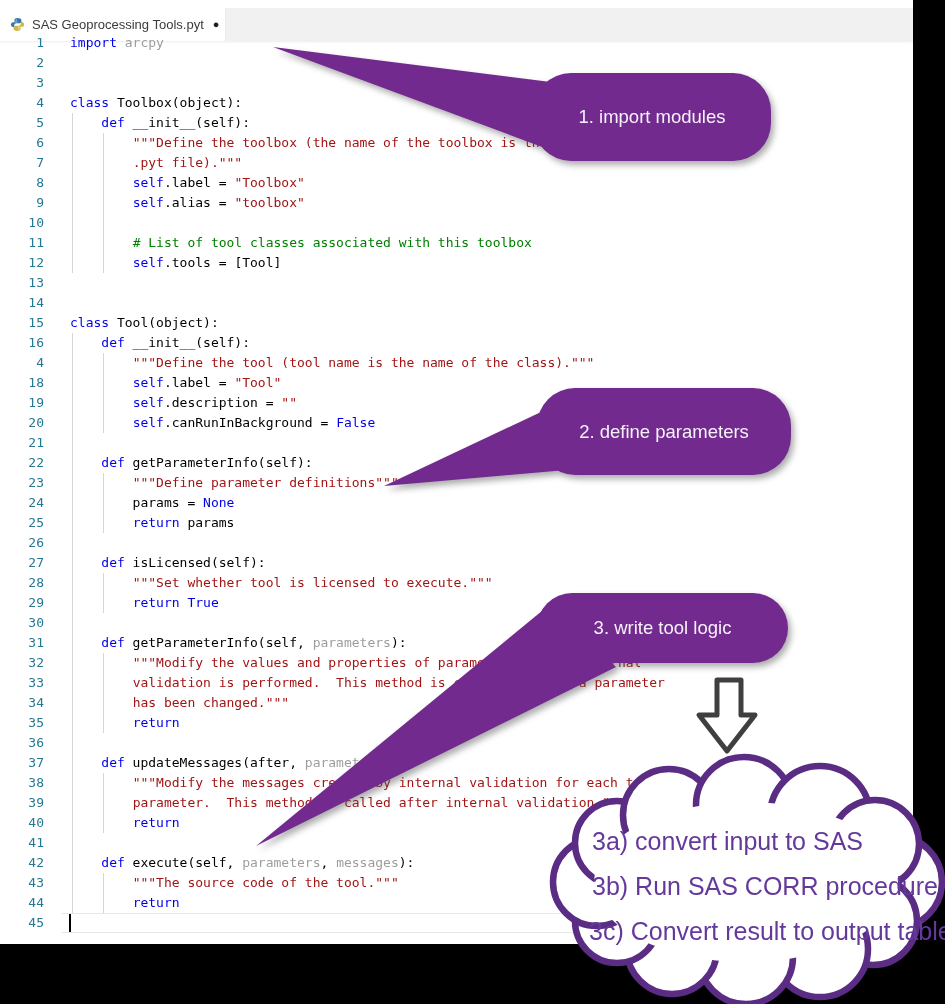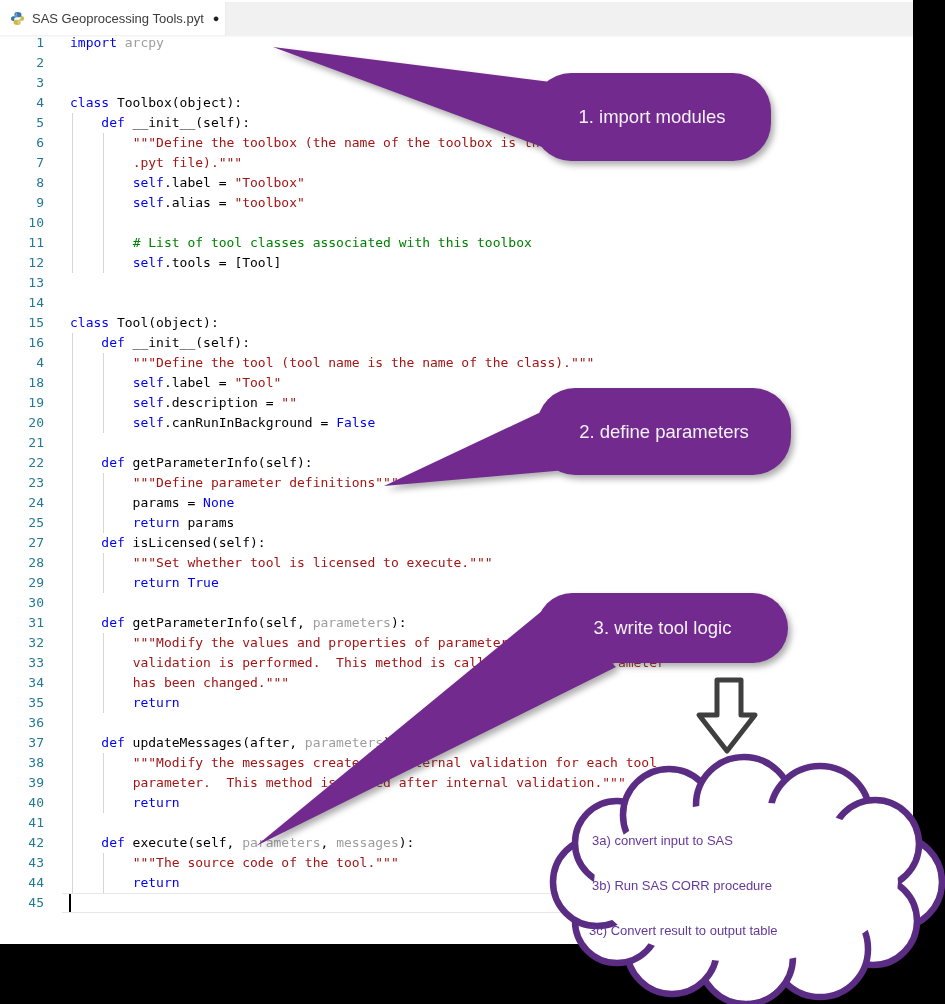--- a/index.html
+++ b/index.html
@@ -1,21 +1,21 @@
 <!DOCTYPE html>
 <html style="--kw: #0000ee; --str: #a31515; --com: #008000; --muted: #9d9d9d; --pl: #000000; --linenum: #237893; --guide: #d6d6d6; --bubble: #722a8e; --bubbleText: #f7f2fa; --cloudBorder: #5b2c83; --cloudText: #64399b; --arrow: #3f3f3f;"><head>
 <meta charset="utf-8">
 <style>
   html,body{margin:0;padding:0;background:#000;}
   body{width:945px;height:1004px;position:relative;overflow:hidden;
        font-family:"Liberation Sans",sans-serif;}
 
   
   .editor{position:absolute;left:0;top:0;width:913px;height:944px;background:#fff;}
-  .tabbar{position:absolute;left:0;top:2px;width:100%;height:33px;background:#f1f1f1;
+  .tabbar{position:absolute;left:0;top:8px;width:100%;height:33px;background:#f1f1f1;
           box-shadow:0 1px 2px rgba(0,0,0,.08);}
   .tab{position:absolute;left:0;top:0;height:33px;width:226px;background:#fff;
        display:flex;align-items:center;padding-left:10px;box-sizing:border-box;
        border-right:1px solid #ececec;cursor:default;}
   .tab .title{font-size:13px;color:#3b3b3b;margin-left:7px;white-space:nowrap;}
   .tab .dot{margin-left:9px;font-size:11px;color:#1f1f1f;line-height:1;}
 
   
   .code{position:absolute;left:0;top:33px;right:0;bottom:0;
         font-family:"DejaVu Sans Mono","Liberation Mono",monospace;font-size:13px;}
@@ -32,21 +32,21 @@
   
   svg.overlay{position:absolute;left:0;top:0;pointer-events:none;}
   .bub path,.bub rect{fill:var(--bubble);}
   .bub{filter:drop-shadow(3px 4px 3px rgba(70,70,70,.45));}
   .arrowshape{fill:#fff;stroke:var(--arrow);stroke-width:5;stroke-linejoin:round;}
   .cloud circle{fill:#fff;stroke:var(--cloudBorder);stroke-width:6.5;}
   .cloud ellipse{fill:#fff;stroke:none;}
 
   .lbl{position:absolute;display:flex;align-items:center;justify-content:center;
        color:var(--bubbleText);font-size:18.5px;pointer-events:none;white-space:nowrap;}
-  .cloudline{position:absolute;color:var(--cloudText);font-size:13px;line-height:20px;
+  .cloudline{position:absolute;color:var(--cloudText);font-size:25px;line-height:20px;
        pointer-events:none;white-space:nowrap;}
 </style>
 </head>
 <body>
 
 <div class="editor">
   <div class="tabbar">
     <div class="tab">
       <span style="display:inline-flex;">
         <svg width="15" height="15" viewBox="0 0 16 16">
@@ -78,20 +78,21 @@
         <div class="row"><span class="ln">16</span><i class="g" style="left: 72px;"></i><span class="lc"><span class="pl">    </span><span class="kw">def</span><span class="pl"> __init__(self):</span></span></div>
         <div class="row"><span class="ln">4</span><i class="g" style="left: 72px;"></i><i class="g" style="left: 103.3px;"></i><span class="lc"><span class="pl">        </span><span class="str">"""Define the tool (tool name is the name of the class)."""</span></span></div>
         <div class="row"><span class="ln">18</span><i class="g" style="left: 72px;"></i><i class="g" style="left: 103.3px;"></i><span class="lc"><span class="pl">        </span><span class="kw">self</span><span class="pl">.label = </span><span class="str">"Tool"</span></span></div>
         <div class="row"><span class="ln">19</span><i class="g" style="left: 72px;"></i><i class="g" style="left: 103.3px;"></i><span class="lc"><span class="pl">        </span><span class="kw">self</span><span class="pl">.description = </span><span class="str">""</span></span></div>
         <div class="row"><span class="ln">20</span><i class="g" style="left: 72px;"></i><i class="g" style="left: 103.3px;"></i><span class="lc"><span class="pl">        </span><span class="kw">self</span><span class="pl">.canRunInBackground = </span><span class="kw">False</span></span></div>
         <div class="row"><span class="ln">21</span><i class="g" style="left: 72px;"></i><span class="lc"></span></div>
         <div class="row"><span class="ln">22</span><i class="g" style="left: 72px;"></i><span class="lc"><span class="pl">    </span><span class="kw">def</span><span class="pl"> getParameterInfo(self):</span></span></div>
         <div class="row"><span class="ln">23</span><i class="g" style="left: 72px;"></i><i class="g" style="left: 103.3px;"></i><span class="lc"><span class="pl">        </span><span class="str">"""Define parameter definitions"""</span></span></div>
         <div class="row"><span class="ln">24</span><i class="g" style="left: 72px;"></i><i class="g" style="left: 103.3px;"></i><span class="lc"><span class="pl">        params = </span><span class="kw">None</span></span></div>
         <div class="row"><span class="ln">25</span><i class="g" style="left: 72px;"></i><i class="g" style="left: 103.3px;"></i><span class="lc"><span class="pl">        </span><span class="kw">return</span><span class="pl"> params</span></span></div>
+        <div class="row"><span class="ln">26</span><i class="g" style="left: 72px;"></i><span class="lc"></span></div>
         <div class="row"><span class="ln">27</span><i class="g" style="left: 72px;"></i><span class="lc"><span class="pl">    </span><span class="kw">def</span><span class="pl"> isLicensed(self):</span></span></div>
         <div class="row"><span class="ln">28</span><i class="g" style="left: 72px;"></i><i class="g" style="left: 103.3px;"></i><span class="lc"><span class="pl">        </span><span class="str">"""Set whether tool is licensed to execute."""</span></span></div>
         <div class="row"><span class="ln">29</span><i class="g" style="left: 72px;"></i><i class="g" style="left: 103.3px;"></i><span class="lc"><span class="pl">        </span><span class="kw">return</span><span class="pl"> </span><span class="kw">True</span></span></div>
         <div class="row"><span class="ln">30</span><i class="g" style="left: 72px;"></i><span class="lc"></span></div>
         <div class="row"><span class="ln">31</span><i class="g" style="left: 72px;"></i><span class="lc"><span class="pl">    </span><span class="kw">def</span><span class="pl"> getParameterInfo(self, </span><span class="muted">parameters</span><span class="pl">):</span></span></div>
         <div class="row"><span class="ln">32</span><i class="g" style="left: 72px;"></i><i class="g" style="left: 103.3px;"></i><span class="lc"><span class="pl">        </span><span class="str">"""Modify the values and properties of parameters before internal</span></span></div>
         <div class="row"><span class="ln">33</span><i class="g" style="left: 72px;"></i><i class="g" style="left: 103.3px;"></i><span class="lc"><span class="pl">        </span><span class="str">validation is performed.  This method is called whenever a parameter</span></span></div>
         <div class="row"><span class="ln">34</span><i class="g" style="left: 72px;"></i><i class="g" style="left: 103.3px;"></i><span class="lc"><span class="pl">        </span><span class="str">has been changed."""</span></span></div>
         <div class="row"><span class="ln">35</span><i class="g" style="left: 72px;"></i><i class="g" style="left: 103.3px;"></i><span class="lc"><span class="pl">        </span><span class="kw">return</span></span></div>
         <div class="row"><span class="ln">36</span><i class="g" style="left: 72px;"></i><span class="lc"></span></div>

